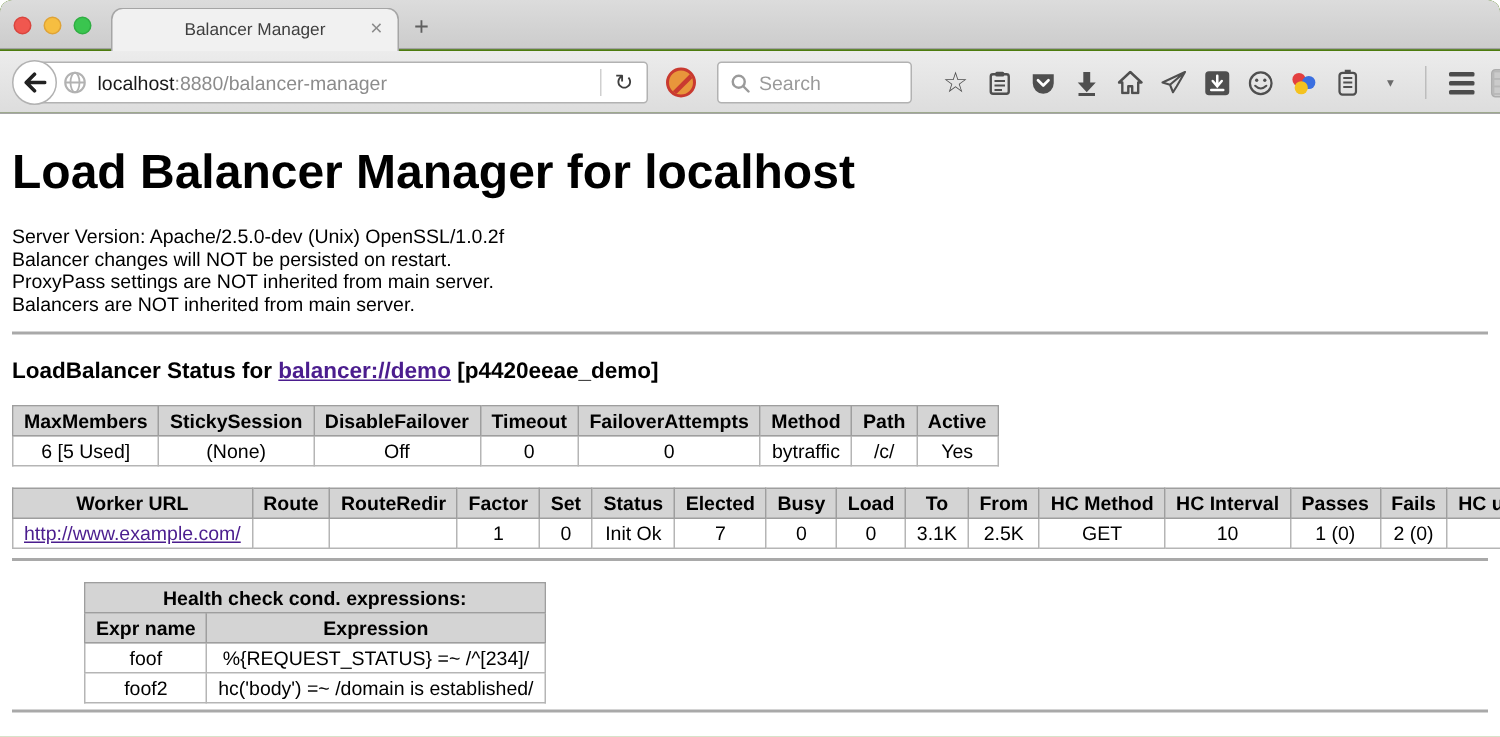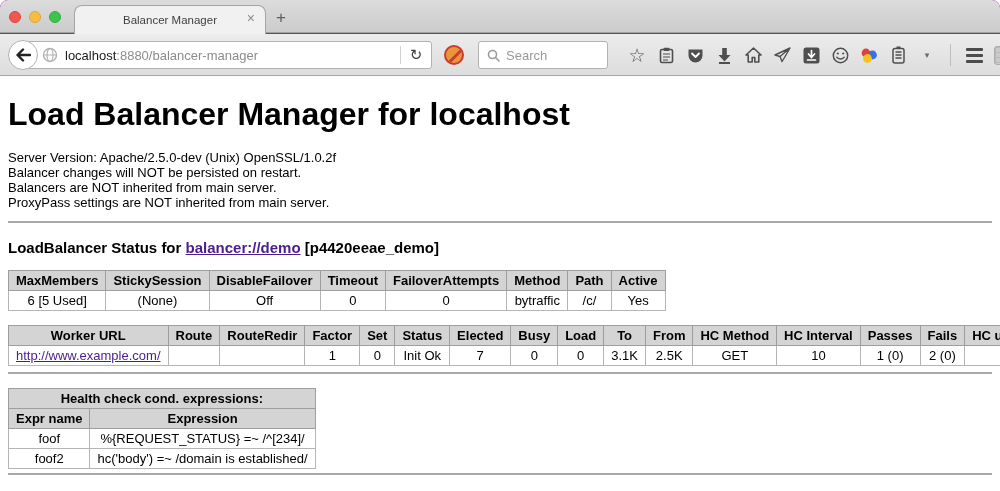--- a/index.html
+++ b/index.html
@@ -1,17 +1,17 @@
 <!DOCTYPE html>
 <html><head>
 <meta charset="utf-8">
 <style>
   * { margin:0; padding:0; box-sizing:border-box; }
   html,body { background:#fff; font-family:"Liberation Sans","DejaVu Sans",sans-serif; }
-  .window { position:relative; width:1000px; height:491px; background:#a21caf; overflow:hidden;
+  .window { position:relative; width:1000px; height:491px; background:#4d7c0f; overflow:hidden;
             border-radius:8px 8px 0 0; }
 
   
   .tabstrip { position:absolute; top:0; left:0; width:1000px; height:33px;
               background:linear-gradient(#dcdcdc,#cccccc); border-bottom:1px solid #a2a2a2;
               border-radius:8px 8px 0 0; }
   .traffic { position:absolute; top:11px; left:9px; display:flex; gap:8px; }
   .light { width:12px; height:12px; border-radius:50%; }
   .light.red   { background:#f0574f; border:1px solid #d9453e; }
   .light.yellow{ background:#f6be41; border:1px solid #dfa336; }
@@ -68,21 +68,21 @@
   .status-heading a { color:#4b1d8e; font-weight:bold; }
 
   table.apache { border-collapse:collapse; font-size:13px; margin-top:14px; background:#fff; }
   table.apache th { background:#d4d4d4; font-weight:bold; border:1px solid #9e9e9e; padding:2px 7px; white-space:nowrap; }
   table.apache td { border:1px solid #b5b5b5; padding:2px 7px; text-align:center; height:20px; white-space:nowrap; }
   table.apache { border:1px solid #f97316; }
   td.left { text-align:left; }
   a.plain-link { color:#4b1d8e; text-decoration:underline; }
   .worker-table { width:962px; margin-top:16px; }
   .rule2 { margin-top:6px; }
-  .health-table { margin-top:3px; }
+  .health-table { margin-top:3px;margin-left:48px; }
   .health-table td { height:18px; }
   .rule3 { margin-top:4px; }
 </style>
 </head>
 <body>
 
 <div class="window">
 
   <div class="tabstrip">
     <div class="traffic">
@@ -194,22 +194,22 @@
         </div>
     </div>
   </div>
 
   <div class="content">
     <h1 class="page-title">Load Balancer Manager for localhost</h1>
 
     <div class="info">
       <div>Server Version: Apache/2.5.0-dev (Unix) OpenSSL/1.0.2f</div>
       <div>Balancer changes will NOT be persisted on restart.</div>
+      <div>ProxyPass settings are NOT inherited from main server.</div>
       <div>Balancers are NOT inherited from main server.</div>
-      <div>ProxyPass settings are NOT inherited from main server.</div>
     </div>
 
     <hr class="rule rule1">
 
     <div class="status-heading">
       <span>LoadBalancer Status for</span>
       <a href="#">balancer://demo</a>
       <span>[p4420eeae_demo]</span>
     </div>
 

